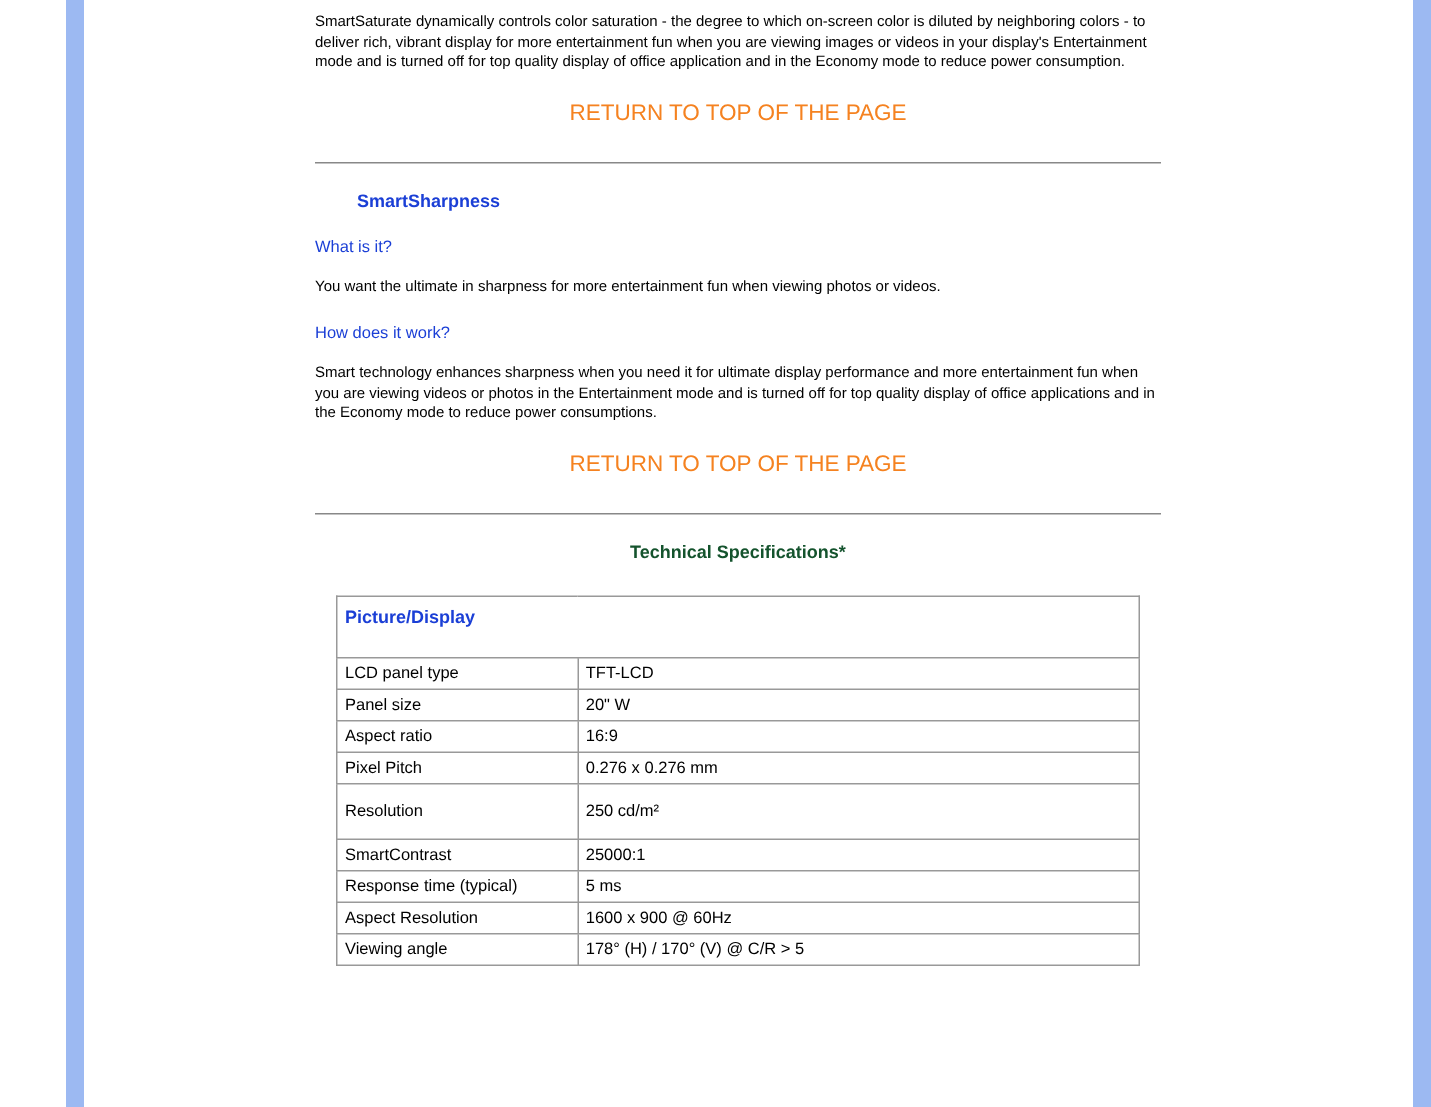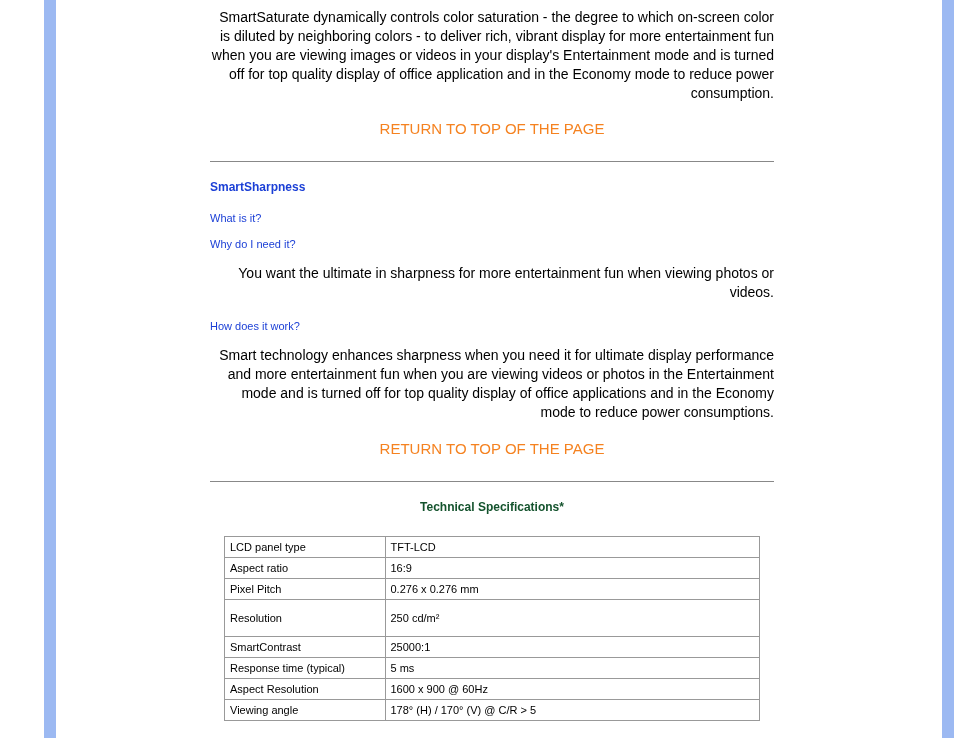--- a/index.html
+++ b/index.html
@@ -28,44 +28,44 @@
     width: 12px; height: 100%;
     background: #9cb9f2;
   }
   .content {
     position: absolute;
     left: 210px; right: 180px;
     top: 0;
     padding-top: 8px;
   }
   .section-text {
-    font-size: 14px;
+    font-size: 10px;
     line-height: 1.35;
     color: #000;
     margin-bottom: 18px;
-    text-align: right;
   }
   .return-link {
     display: block;
     text-align: center;
     color: #f58220;
     font-size: 15px;
     margin: 12px 0 24px 0;
     cursor: pointer;
   }
   hr.divider {
     border: none;
     border-top: 1px solid #888;
     margin: 0 0 18px 0;
   }
   .section-heading {
     color: #1b3fd6;
     font-weight: bold;
     font-size: 12px;
     margin-bottom: 18px;
+    margin-left: 28px;
   }
   .sub-heading {
     color: #1b3fd6;
     font-weight: normal;
     font-size: 11px;
     margin-bottom: 14px;
   }
   .tech-heading {
     text-align: center;
     color: #14532d;
@@ -112,42 +112,48 @@
     <p class="section-text">SmartSaturate dynamically controls color saturation - the degree to which on-screen color is diluted by neighboring colors - to deliver rich, vibrant display for more entertainment fun when you are viewing images or videos in your display's Entertainment mode and is turned off for top quality display of office application and in the Economy mode to reduce power consumption.</p>
 
     <a class="return-link">RETURN TO TOP OF THE PAGE</a>
 
     <hr class="divider">
 
     <div class="section-heading">SmartSharpness</div>
 
     <div class="sub-heading">What is it?</div>
 
-    <div class="sub-heading">Why do I need it?</div>
     <p class="section-text">You want the ultimate in sharpness for more entertainment fun when viewing photos or videos.</p>
 
     <div class="sub-heading">How does it work?</div>
     <p class="section-text">Smart technology enhances sharpness when you need it for ultimate display performance and more entertainment fun when you are viewing videos or photos in the Entertainment mode and is turned off for top quality display of office applications and in the Economy mode to reduce power consumptions.</p>
 
     <a class="return-link">RETURN TO TOP OF THE PAGE</a>
 
     <hr class="divider">
 
     <div class="tech-heading">Technical Specifications*</div>
 
     <div class="spec-wrapper">
       <table class="spec">
         <colgroup>
             <col class="c1">
             <col class="c2">
           </colgroup>
         <tbody>
+            <tr>
+          <th class="cat-head" colspan="2">Picture/Display</th>
+        </tr>
         <tr>
           <td>LCD panel type</td>
           <td>TFT-LCD</td>
+        </tr>
+        <tr>
+          <td>Panel size</td>
+          <td>20" W</td>
         </tr>
         <tr>
           <td>Aspect ratio</td>
           <td>16:9</td>
         </tr>
         <tr>
           <td>Pixel Pitch</td>
           <td>0.276 x 0.276 mm</td>
         </tr>
         <tr class="tall">

